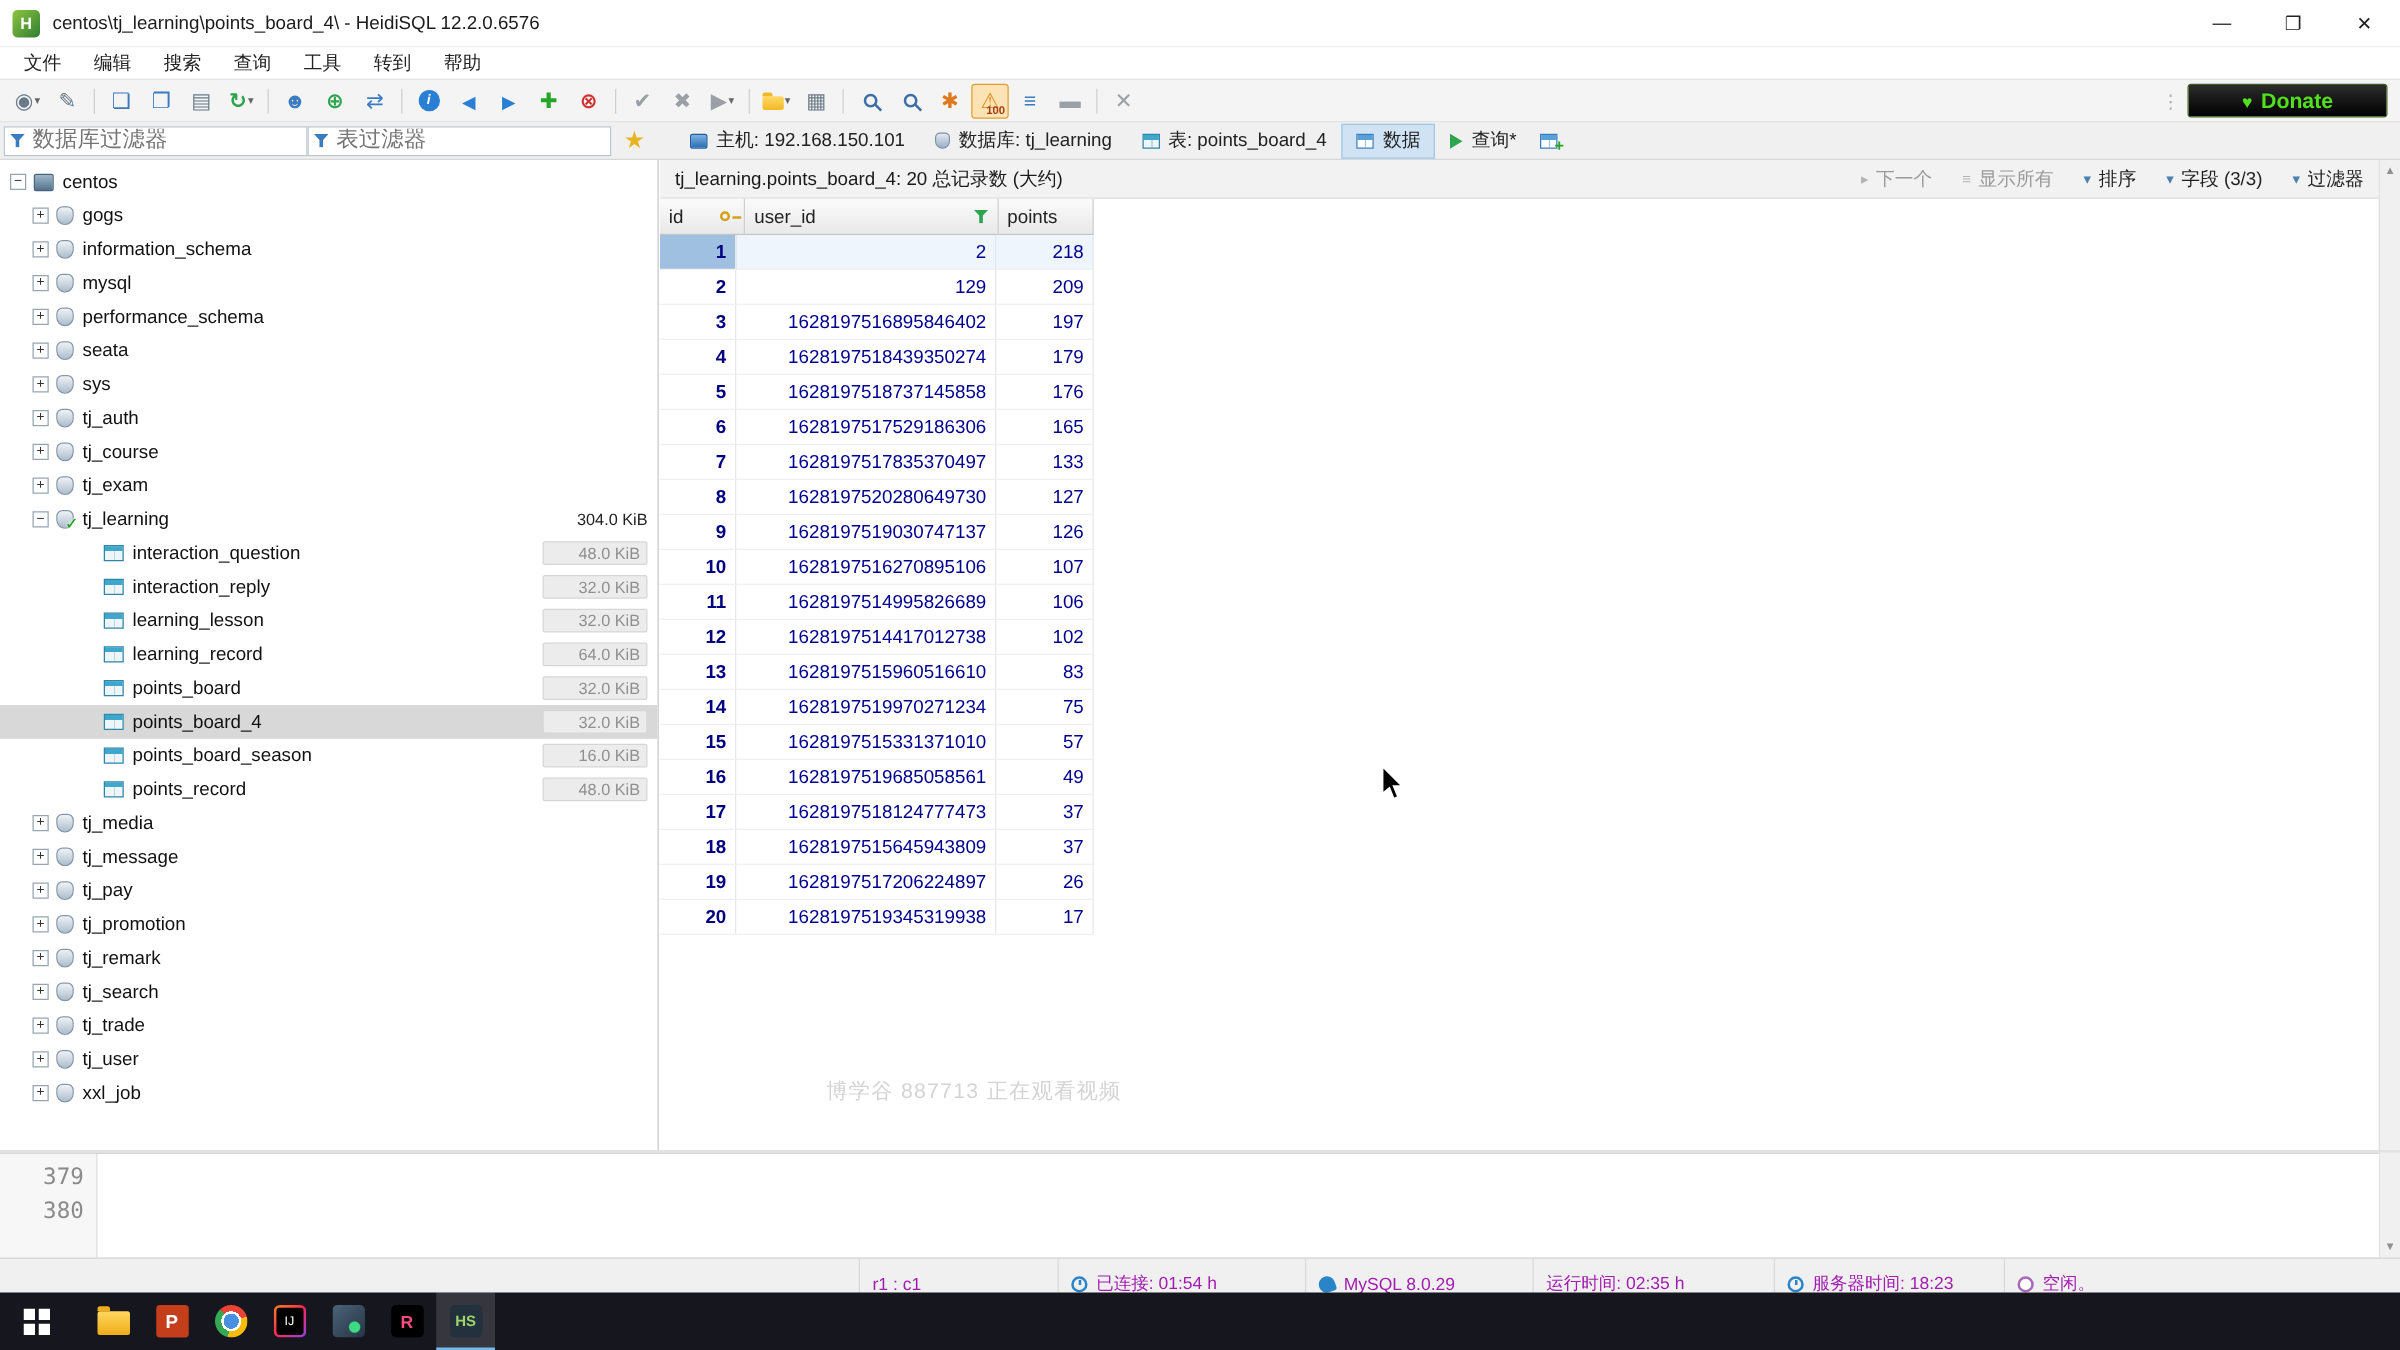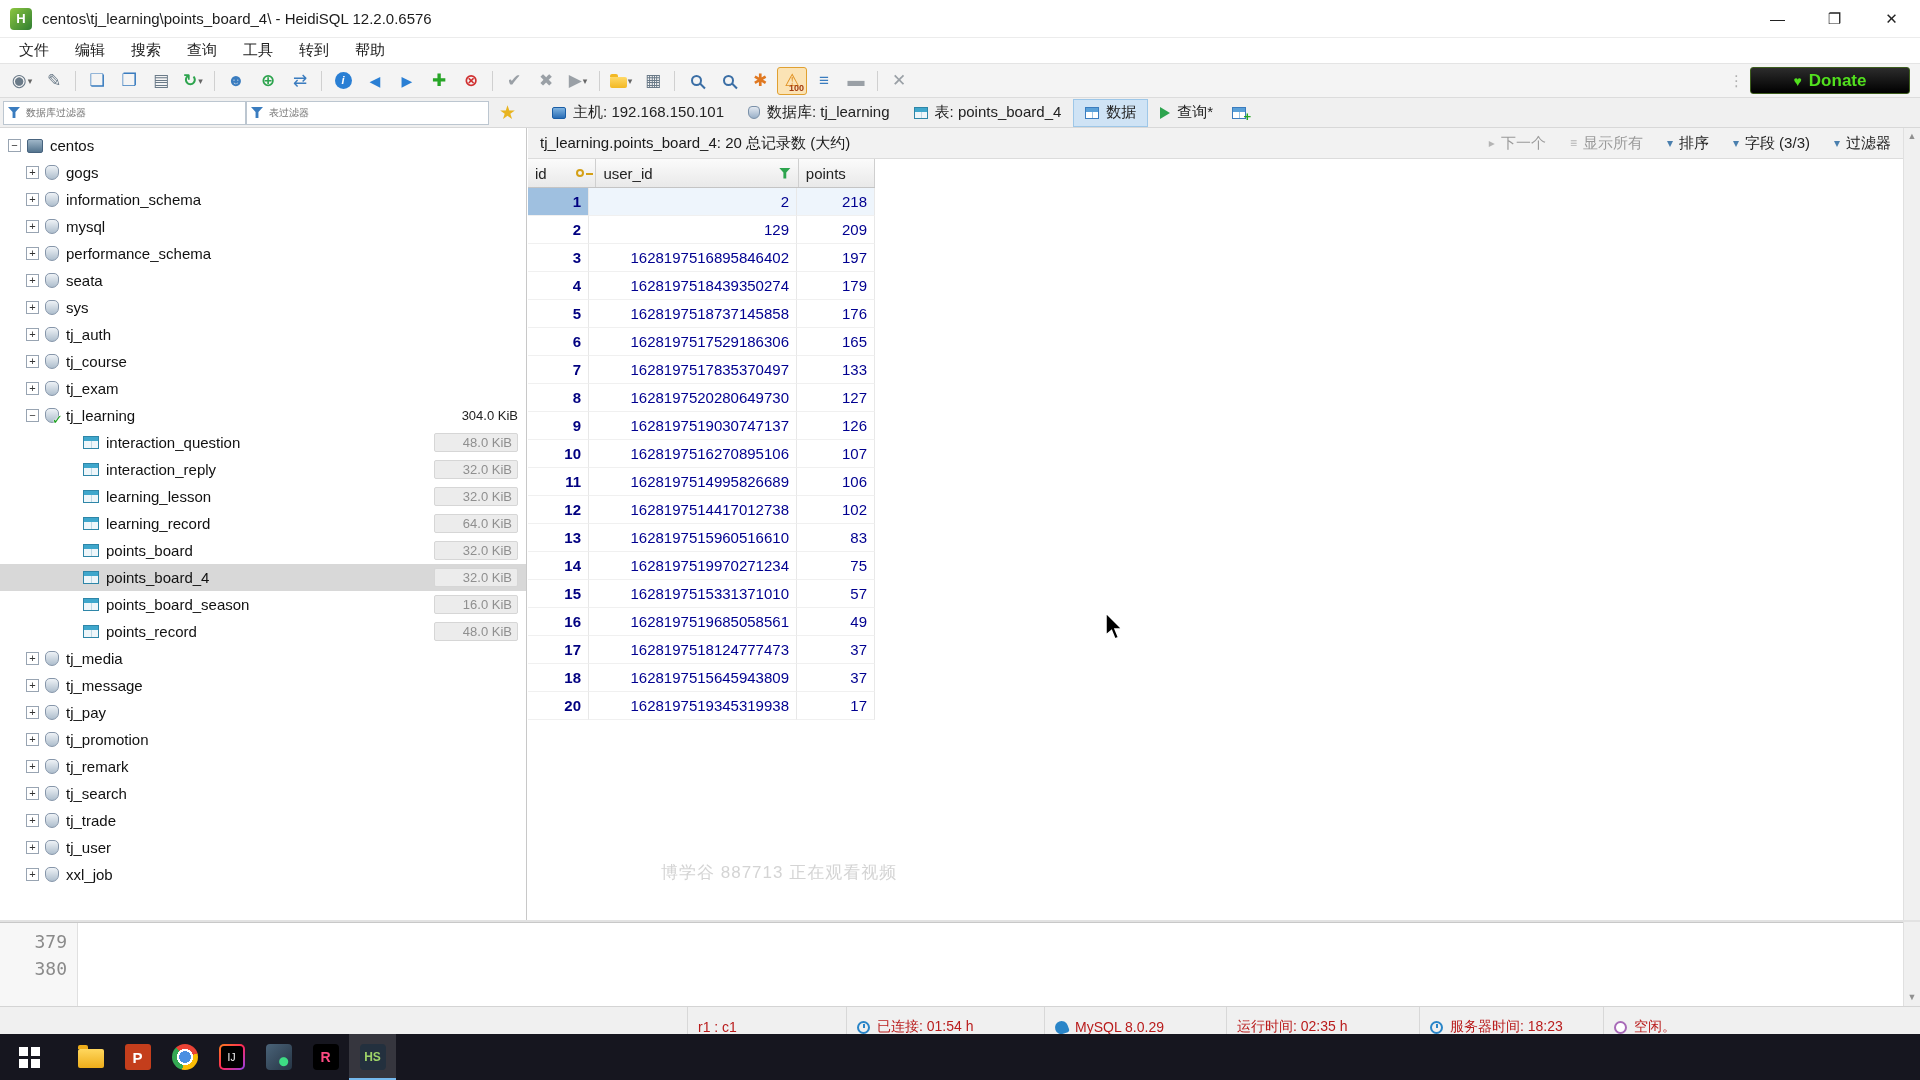--- a/index.html
+++ b/index.html
@@ -44,21 +44,21 @@
   .tb-icon.i-mag .glyph::after{content:"";position:absolute;width:7px;height:2px;background:#3a6ea5;transform:rotate(45deg);right:-6px;bottom:-3px}
   .grip{margin-left:auto;color:#b0b0b0;font-size:15px;padding:0 6px}
   .donate-btn{margin-right:10px;height:27px;width:160px;background:linear-gradient(#2c2c2c,#000);border:1px solid #3c5c1c;border-radius:3px;color:#52e01e;font-weight:bold;font-size:17px;display:flex;align-items:center;justify-content:center;gap:7px}
   .donate-heart{color:#52e01e;font-size:14px}
 
   
   .sessionbar{position:absolute;top:98px;left:0;right:0;height:30px;background:#f0f0f0;border-bottom:1px solid #d8d8d8;display:flex;align-items:center}
   .filter-box{width:243px;height:24px;background:#fff;border:1px solid #bcc6d0;display:flex;align-items:center;margin-left:3px;padding:0 4px;flex:none}
   .filter-box + .filter-box{margin-left:0}
   .funnel-ic{width:12px;height:11px;background:#3a7cbf;clip-path:polygon(0 0,100% 0,62% 45%,62% 100%,38% 100%,38% 45%);margin-right:6px;flex:none}
-  .filter-box input{border:none;outline:none;flex:1;font-size:10px;color:#4d7c0f;background:transparent;font-family:Liberation Sans, sans-serif}
+  .filter-box input{border:none;outline:none;flex:1;font-size:18px;color:#4d7c0f;background:transparent;font-family:Liberation Mono, monospace}
   .star-icon{color:#e8b420;font-size:19px;margin:0 10px;flex:none}
   .seg-tabs{display:flex;align-items:center;height:100%;margin-left:14px}
   .seg{display:flex;align-items:center;gap:7px;padding:0 11px;height:28px;font-size:15px;color:#222;border:1px solid transparent;flex:none}
   .seg.active{background:#cfe3f5;border:1px solid #9ec7e8}
   .seg-label:empty{display:none}
   .seg-icon{width:14px;height:12px;flex:none}
   .ic-host .seg-icon{background:linear-gradient(#7fb3e0,#2a6db5);border:1px solid #1a5da5;border-radius:2px}
   .ic-db .seg-icon{width:12px;height:13px;background:linear-gradient(#e2e8f0,#9ab0c8);border:1px solid #7a90a8;border-radius:4px 4px 6px 6px}
   .ic-table .seg-icon,.ic-data .seg-icon,.ic-newquery .seg-icon{border:1px solid #3a7cbf;background:linear-gradient(#5aa0d8 0 4px,rgba(0,0,0,0) 4px),linear-gradient(to right,rgba(0,0,0,0) 6px,#9cc4e4 6px 7px,rgba(0,0,0,0) 7px),#fff}
   .ic-table .seg-icon{border-color:#2e86a8;background:linear-gradient(#3fa7cc 0 4px,rgba(0,0,0,0) 4px),linear-gradient(to right,rgba(0,0,0,0) 6px,#bcd8e4 6px 7px,rgba(0,0,0,0) 7px),#eef6fa}
@@ -124,21 +124,21 @@
   .code{padding:5px 0 0 12px;font-family:"DejaVu Sans Mono","Liberation Mono",monospace;font-size:18px;line-height:27px;overflow:hidden}
   .code-line{white-space:pre}
   .tok{white-space:pre}
   .tok.kw{color:#0018d8;font-weight:bold}
   .tok.ident{color:#0018d8}
   .tok.green{color:#008000}
   .tok.num{color:#8000a0}
   .tok.plain{color:#202020}
 
   
-  .statusbar{position:absolute;top:1006px;left:0;right:0;height:41px;background:#f0f0f0;border-top:1px solid #d4d4d4;display:flex;align-items:stretch;font-size:14px;color:#b91c1c}
+  .statusbar{position:absolute;top:1006px;left:0;right:0;height:41px;background:#f0f0f0;border-top:1px solid #d4d4d4;display:flex;align-items:stretch;font-size:14px;color:#a21caf}
   .sb-seg{display:flex;align-items:center;gap:7px;padding:0 10px;border-right:1px solid #d8d8d8}
   .si{width:13px;height:13px;flex:none}
   .ic-clock .si{border:2px solid #2a85c8;border-radius:50%;position:relative}
   .ic-clock .si::after{content:"";position:absolute;left:4px;top:1px;width:2px;height:4px;background:#2a85c8}
   .ic-dolphin .si{background:#2a85c8;border-radius:60% 60% 20% 55%;transform:rotate(-20deg)}
   .ic-idle .si{border:2px solid #a86ab8;border-radius:50%;background:#fff}
   .s1{width:688px}.s2{width:159px}.s3{width:198px}.s4{width:182px}.s5{width:193px}.s6{width:184px}.s7{flex:1;border-right:none}
 
   
   .taskbar{position:absolute;top:1034px;left:0;right:0;height:46px;background:#16161f;display:flex;align-items:stretch;padding-left:6px}
@@ -662,20 +662,25 @@
       <span class="cell id">17</span>
       <span class="cell user">1628197518124777473</span>
       <span class="cell pts">37</span>
     </div>
       <div class="row">
       <span class="cell id">18</span>
       <span class="cell user">1628197515645943809</span>
       <span class="cell pts">37</span>
     </div>
       <div class="row">
+      <span class="cell id">19</span>
+      <span class="cell user">1628197517206224897</span>
+      <span class="cell pts">26</span>
+    </div>
+      <div class="row">
       <span class="cell id">20</span>
       <span class="cell user">1628197519345319938</span>
       <span class="cell pts">17</span>
     </div>
     </div>
   <div class="watermark">博学谷 887713 正在观看视频</div>
 </div>
 
 <div class="vscroll"></div>
 

